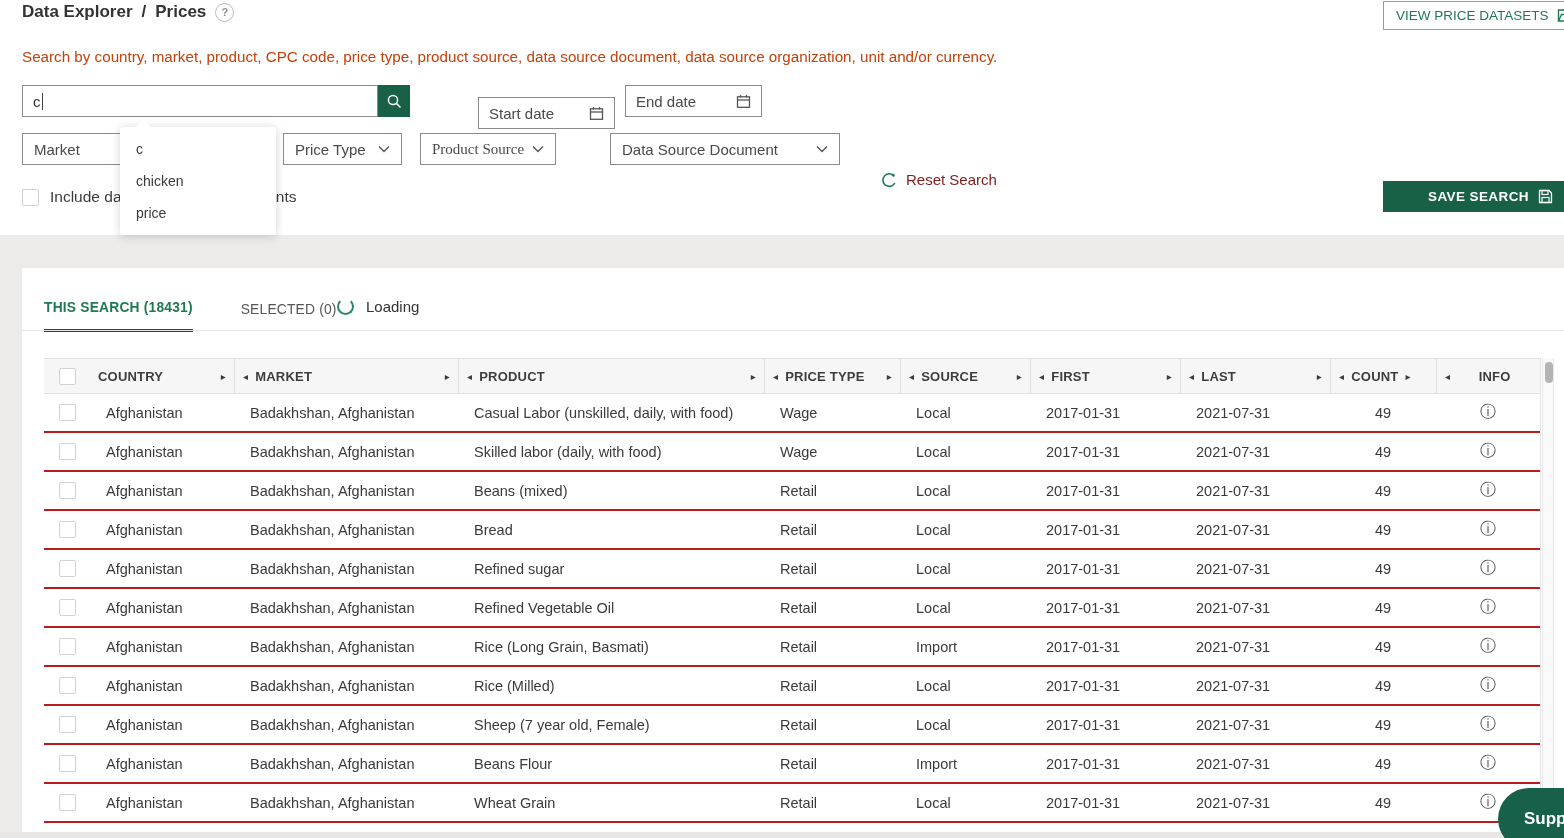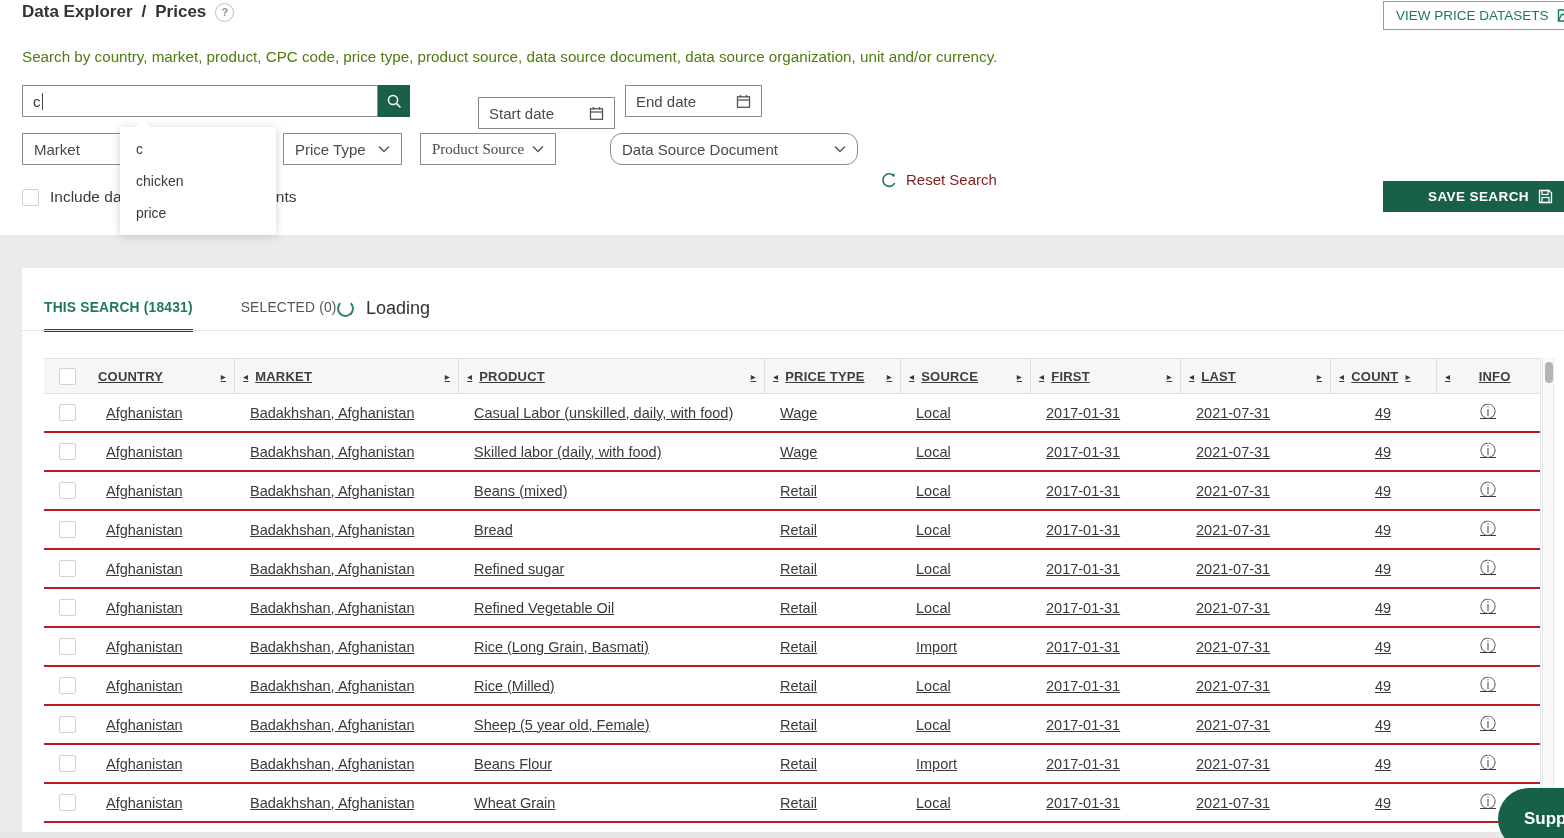--- a/index.html
+++ b/index.html
@@ -8,21 +8,21 @@
   .abs { position:absolute; }
   #stage { position:relative; width:1564px; height:838px; overflow:hidden; }
 
   
   #topbar { position:absolute; left:0; top:0; width:1564px; height:235px; background:#fff; z-index:5; }
   .crumbs { left:22px; top:2px; display:flex; align-items:center; gap:9px; font-size:17px; font-weight:bold; color:#333;justify-content:space-between; }
   .help-circle { width:19px; height:19px; border:1.6px solid #bdbdbd; border-radius:50%;
     display:inline-flex; align-items:center; justify-content:center; font-size:11px; color:#8f8f8f; font-weight:bold; }
   .view-btn { left:1383px; top:1px; height:29px; width:210px; background:#fff; border:1px solid #9b9b9b;
     display:flex; align-items:center; gap:8px; padding:0 12px; color:#1f7a52; font-size:13.5px; cursor:pointer; }
-  .desc { left:22px; top:48px; font-size:15.2px; color:#4d7c0f; }
+  .desc { left:22px; top:48px; font-size:15.2px; color:#c2410c; }
 
   .search-input { left:22px; top:85px; width:356px; height:32px; border:1px solid #8b8b8b; background:#fff;
     display:flex; align-items:center; padding:0 10px; font-size:15px; color:#333; }
   .caret { display:inline-block; width:1px; height:17px; background:#444; margin-left:1px; animation:blink 1s step-end infinite; }
   @keyframes blink { 50% { opacity:0; } }
   .search-btn { left:378px; top:85px; width:32px; height:32px; background:#186147; border:none;
     display:flex; align-items:center; justify-content:center; cursor:pointer; }
   .datebox { top:85px; height:32px; width:137px; border:1px solid #8b8b8b; background:#fff;
     display:flex; align-items:center; justify-content:space-between; padding:0 10px; font-size:15px; color:#4a4a4a; }
 
@@ -41,33 +41,33 @@
   .suggest { left:120px; top:127px; width:156px; background:#fff; border-radius:3px; z-index:20;
     box-shadow:0 1px 10px rgba(0,0,0,.18); padding:6px 0; }
   .suggest .notch { position:absolute; left:18px; top:-5px; width:11px; height:11px; background:#fff; transform:rotate(45deg); }
   .suggest-item { padding:8px 16px; font-size:14px; color:#3a3a3a; cursor:pointer; }
 
   
   #grayband { position:absolute; left:0; top:235px; width:1564px; height:603px; background:#edebe9; z-index:1; }
 
   
   #card { position:absolute; left:22px; top:268px; width:1560px; height:575px; background:#fff; z-index:2; }
-  .tabs { position:absolute; left:22px; top:26px; display:flex; }
+  .tabs { position:absolute; left:22px; top:26px; display:flex; align-items:center; }
   .tab { font-size:13.8px; font-weight:bold; letter-spacing:.2px; padding:6px 0 14px 0; margin-right:48px; cursor:pointer; }
   .tab.active { color:#1f7a52; border-bottom:3px solid #14563c; }
   .tab.inactive { color:#555; font-weight:normal; }
   .tabs-divider { position:absolute; left:0; top:62px; width:1560px; height:1px; background:#e4e4e4; }
-  .loading { position:absolute; left:315px; top:30px; display:flex; align-items:center; gap:12px; font-size:18px; color:#333; }
+  .loading { position:absolute; left:315px; top:30px; display:flex; align-items:center; gap:12px; font-size:15px; color:#333; }
   .spinner { width:17px; height:17px; border:2.4px solid #2f8560; border-top-color:transparent; border-radius:50%;
     animation:spin 1s linear infinite; }
   @keyframes spin { to { transform:rotate(360deg); } }
 
   
   #tablewrap { position:absolute; left:22px; top:90px; width:1497px; border-right:1px solid #e5e5e5; }
-  .thead-row, .trow { display:grid; grid-template-columns:46px 144px 224px 306px 136px 130px 150px 150px 106px 1fr; align-items:center;text-decoration:underline; }
+  .thead-row, .trow { display:grid; grid-template-columns:46px 144px 224px 306px 136px 130px 150px 150px 106px 1fr; align-items:center; }
   .thead-row { height:36px; background:#f6f6f6; border-top:1px solid #e2e2e2; border-bottom:1px solid #e2e2e2; }
   .hcell { display:flex; align-items:center; height:100%; padding:0 8px; gap:7px; font-size:13px; color:#3d3d3d;
     font-weight:bold; letter-spacing:.2px; cursor:pointer; }
   .thead-row > .hcell:nth-child(n+3) { border-left:1px solid #dedede; }
   .hcell .spacer { flex:1; }
   .arrow { font-family:"DejaVu Sans",sans-serif; font-size:10px; color:#3c3c3c; font-weight:normal; }
   .cb-cell { display:flex; align-items:center; justify-content:center; height:100%; }
   .trow { height:39px; border-bottom:2px solid #b91c1c; background:#fff; font-size:14.5px; color:#3a3a3a; }
   .tcell { padding-left:16px; overflow:hidden; white-space:nowrap; }
   .tcell.center { padding-left:0; text-align:center; }
@@ -165,21 +165,21 @@
         </span>
     </div>
     <div class="abs dropdown" style="left:420px; width:136px;font-family:Liberation Serif, serif;">
       <span>Product Source</span>
       <span>
           <svg width="12" height="8" viewBox="0 0 12 8">
             <path d="M1 1.5 L6 6.5 L11 1.5" fill="none" stroke="#555" stroke-width="1.4"></path>
           </svg>
         </span>
     </div>
-    <div class="abs dropdown" style="left:610px; width:248px;border-radius:12px;">
+    <div class="abs dropdown" style="left:610px; width:230px;">
       <span>Data Source Document</span>
       <span>
           <svg width="12" height="8" viewBox="0 0 12 8">
             <path d="M1 1.5 L6 6.5 L11 1.5" fill="none" stroke="#555" stroke-width="1.4"></path>
           </svg>
         </span>
     </div>
 
     <div class="abs reset">
       <span>
@@ -401,21 +401,21 @@
             <div class="tcell">2021-07-31</div>
             <div class="tcell center">49</div>
             <div class="tcell center"><span class="info-icon">ⓘ</span></div>
           </div>
           <div class="trow">
             <div class="cb-cell">
               <span class="checkbox"></span>
             </div>
             <div class="tcell">Afghanistan</div>
             <div class="tcell">Badakhshan, Afghanistan</div>
-            <div class="tcell">Sheep (5 year old, Female)</div>
+            <div class="tcell">Sheep (7 year old, Female)</div>
             <div class="tcell">Retail</div>
             <div class="tcell">Local</div>
             <div class="tcell">2017-01-31</div>
             <div class="tcell">2021-07-31</div>
             <div class="tcell center">49</div>
             <div class="tcell center"><span class="info-icon">ⓘ</span></div>
           </div>
           <div class="trow">
             <div class="cb-cell">
               <span class="checkbox"></span>

